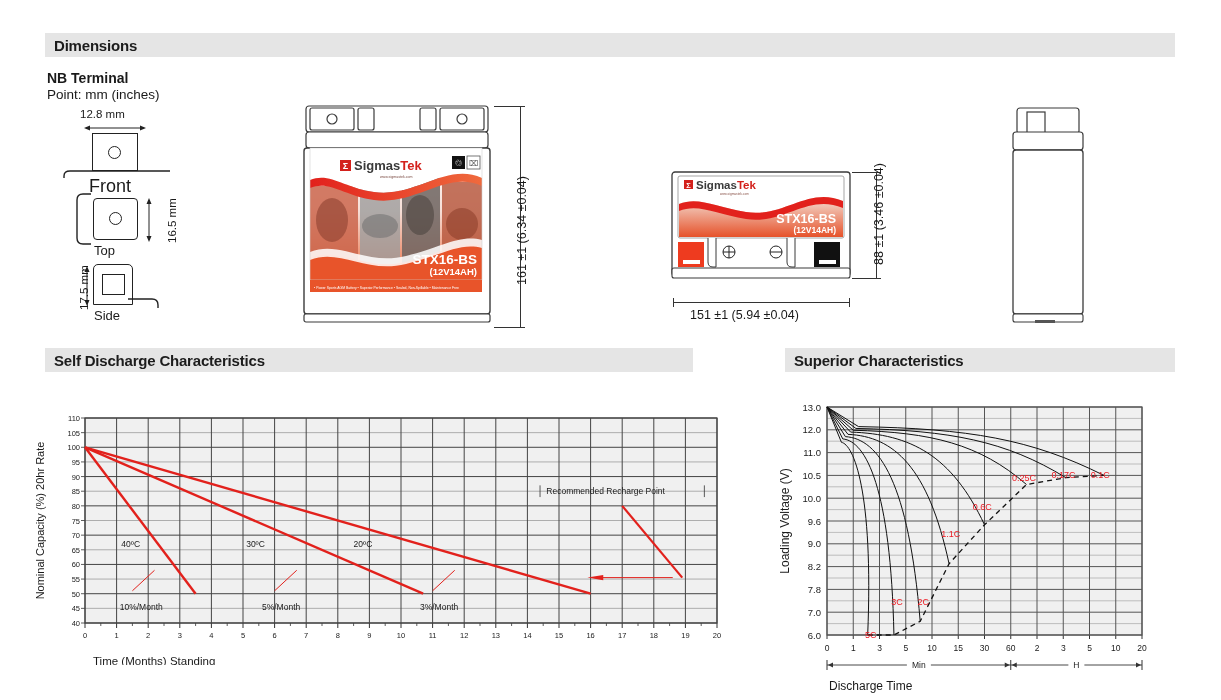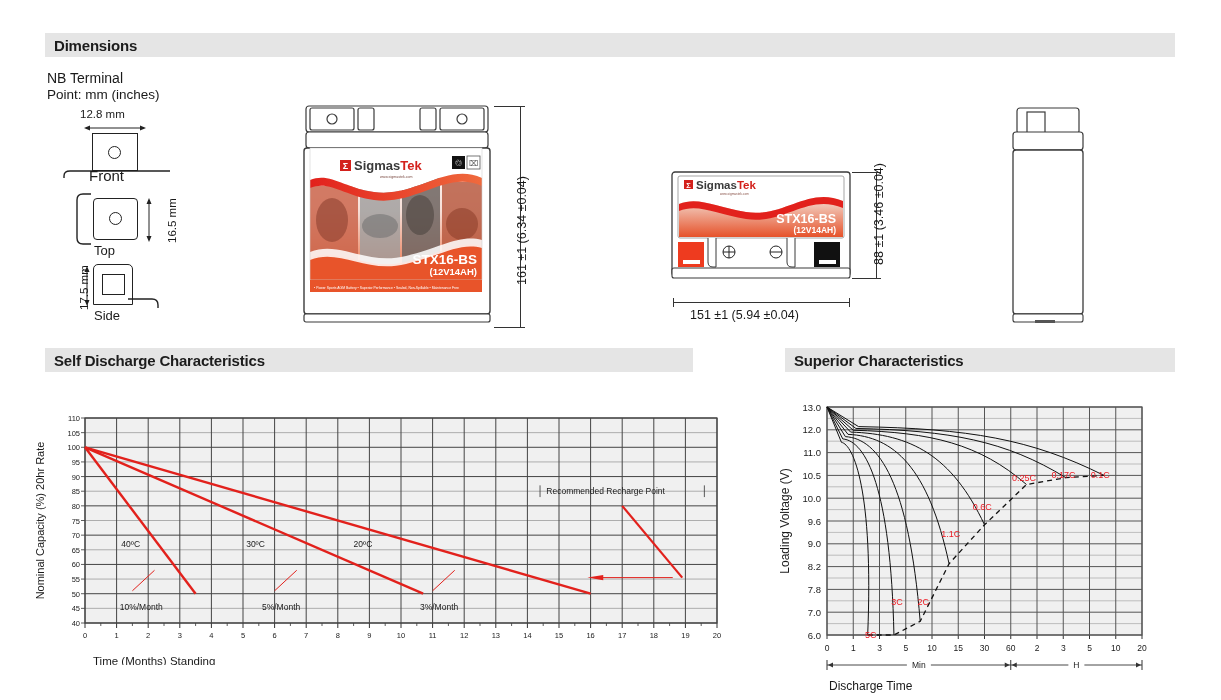--- a/index.html
+++ b/index.html
@@ -11,21 +11,21 @@
     color:#1a1a1a;
     overflow:hidden;
   }
   .section-header{
     position:absolute; background:#e5e5e5; display:flex; align-items:center;
   }
   .section-header span{
     font-size:15px; font-weight:bold; color:#1c1c1c; padding-left:9px; letter-spacing:-0.2px;
   }
   .lbl{ position:absolute; white-space:nowrap; }
-  .bold{ font-weight:normal; }
+  .bold{ font-weight:bold; }
   .vert{ transform-origin:0 0; }
 
   
   .tbox{ position:absolute; border:1.6px solid #222; background:#fff; }
   .thole{ position:absolute; border:1.5px solid #222; border-radius:50%; background:#fff; }
 
   
   .dim-v{ position:absolute; width:1px; background:#333; }
   .dim-h{ position:absolute; height:1px; background:#333; }
   .tick{ position:absolute; background:#333; }
@@ -49,21 +49,21 @@
 <svg style="position:absolute;left:84px;top:124px;" width="62" height="8">
   <line x1="2" y1="4" x2="60" y2="4" stroke="#222" stroke-width="1"></line>
   <polygon points="0,4 6,1.5 6,6.5" fill="#222"></polygon>
   <polygon points="62,4 56,1.5 56,6.5" fill="#222"></polygon>
 </svg>
 <div class="tbox" style="left:92px; top:133px; width:46px; height:38px;"></div>
 <div class="thole" style="left:108px; top:146px; width:13px; height:13px;"></div>
 <svg style="position:absolute;left:62px;top:168px;" width="110" height="12">
   <path d="M2,10 L2,8 Q2,3 8,3 L108,3" stroke="#222" stroke-width="1.4" fill="none"></path>
 </svg>
-<div class="lbl" style="left:89px; top:167px; font-size:15px;">Front</div>
+<div class="lbl" style="left:89px; top:176px; font-size:18px;">Front</div>
 
 <div class="tbox" style="left:93px; top:198px; width:45px; height:42px; border-radius:4px;"></div>
 <div class="thole" style="left:109px; top:212px; width:13px; height:13px;"></div>
 <svg style="position:absolute;left:75px;top:193px;" width="20" height="54">
   <path d="M16,1 L8,1 Q2,1 2,7 L2,45 Q2,51 8,51 L16,51" stroke="#222" stroke-width="1.4" fill="none"></path>
 </svg>
 <svg style="position:absolute;left:145px;top:198px;" width="9" height="44">
   <line x1="4" y1="2" x2="4" y2="42" stroke="#222" stroke-width="1"></line>
   <polygon points="4,0 1.5,6 6.5,6" fill="#222"></polygon>
   <polygon points="4,44 1.5,38 6.5,38" fill="#222"></polygon>

